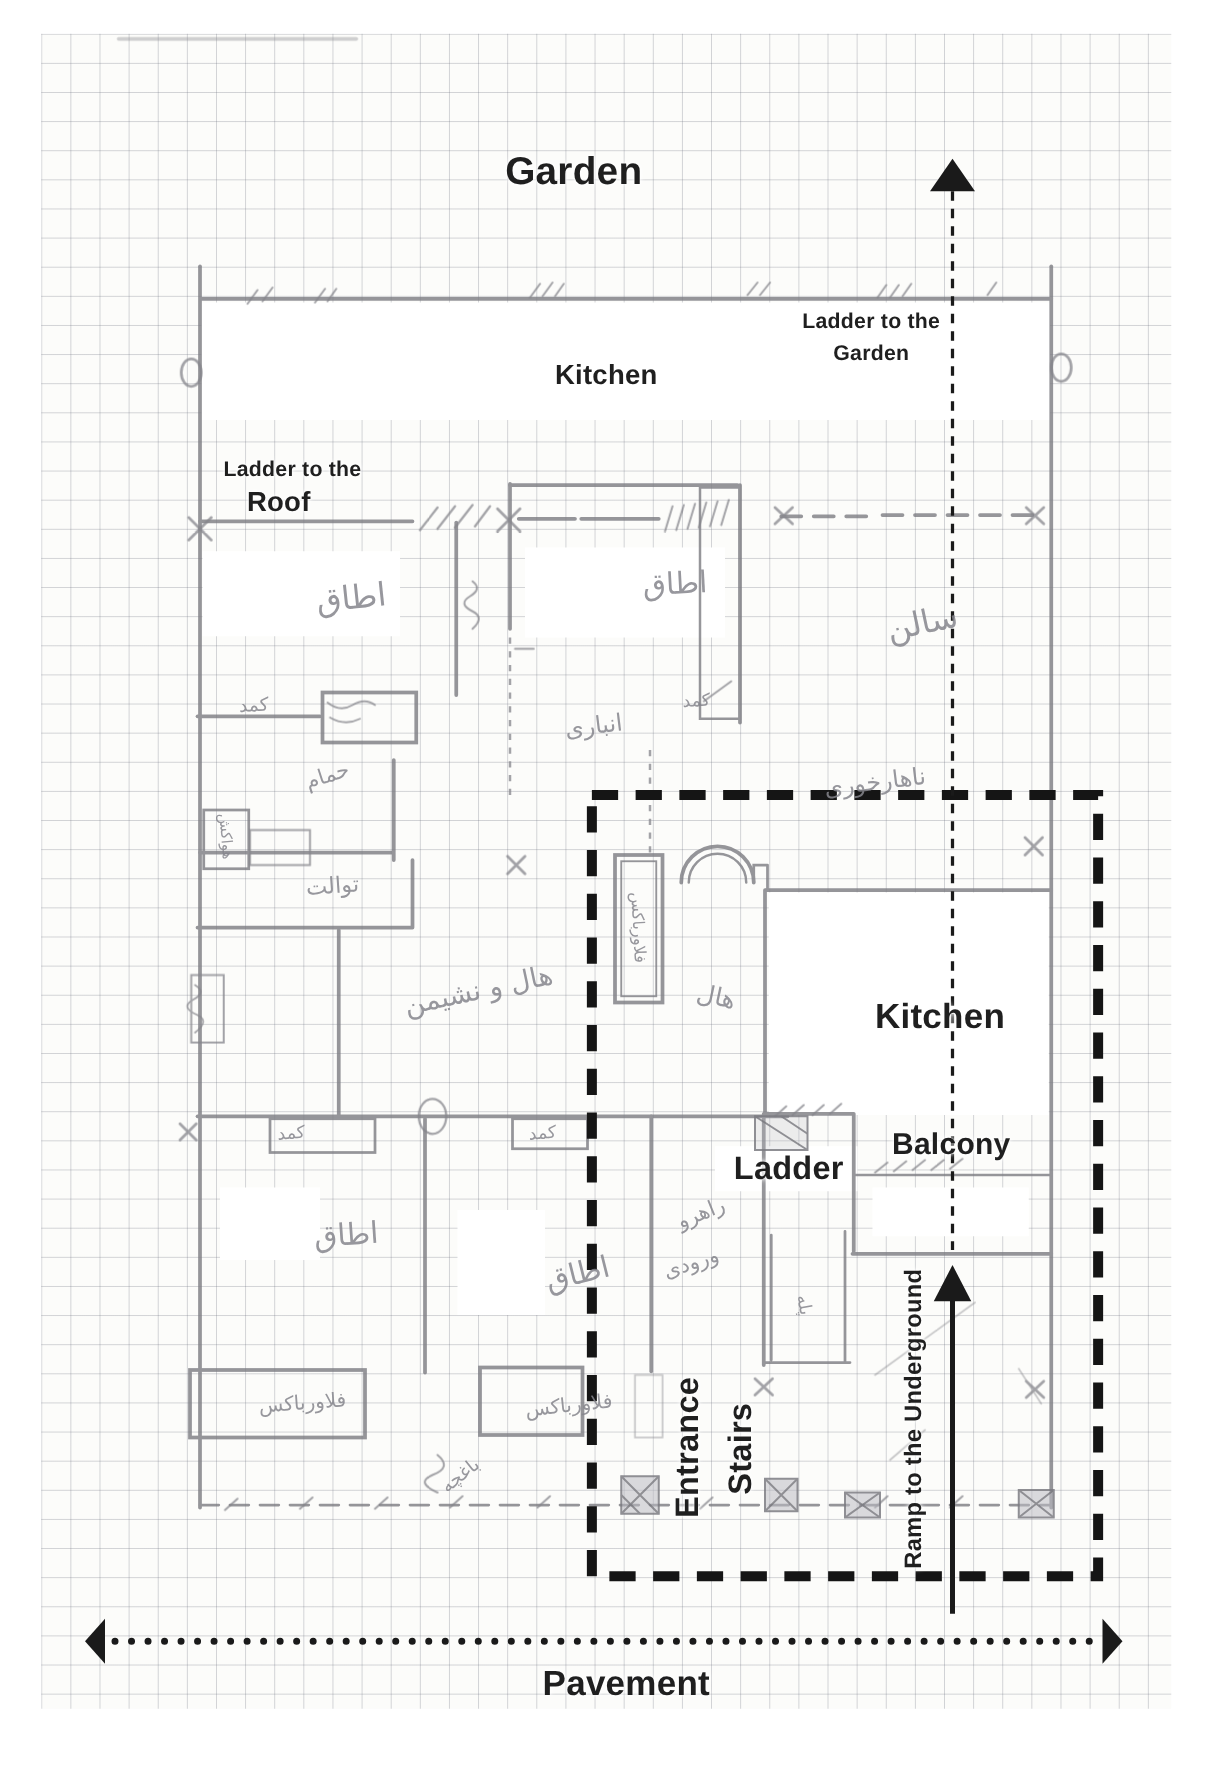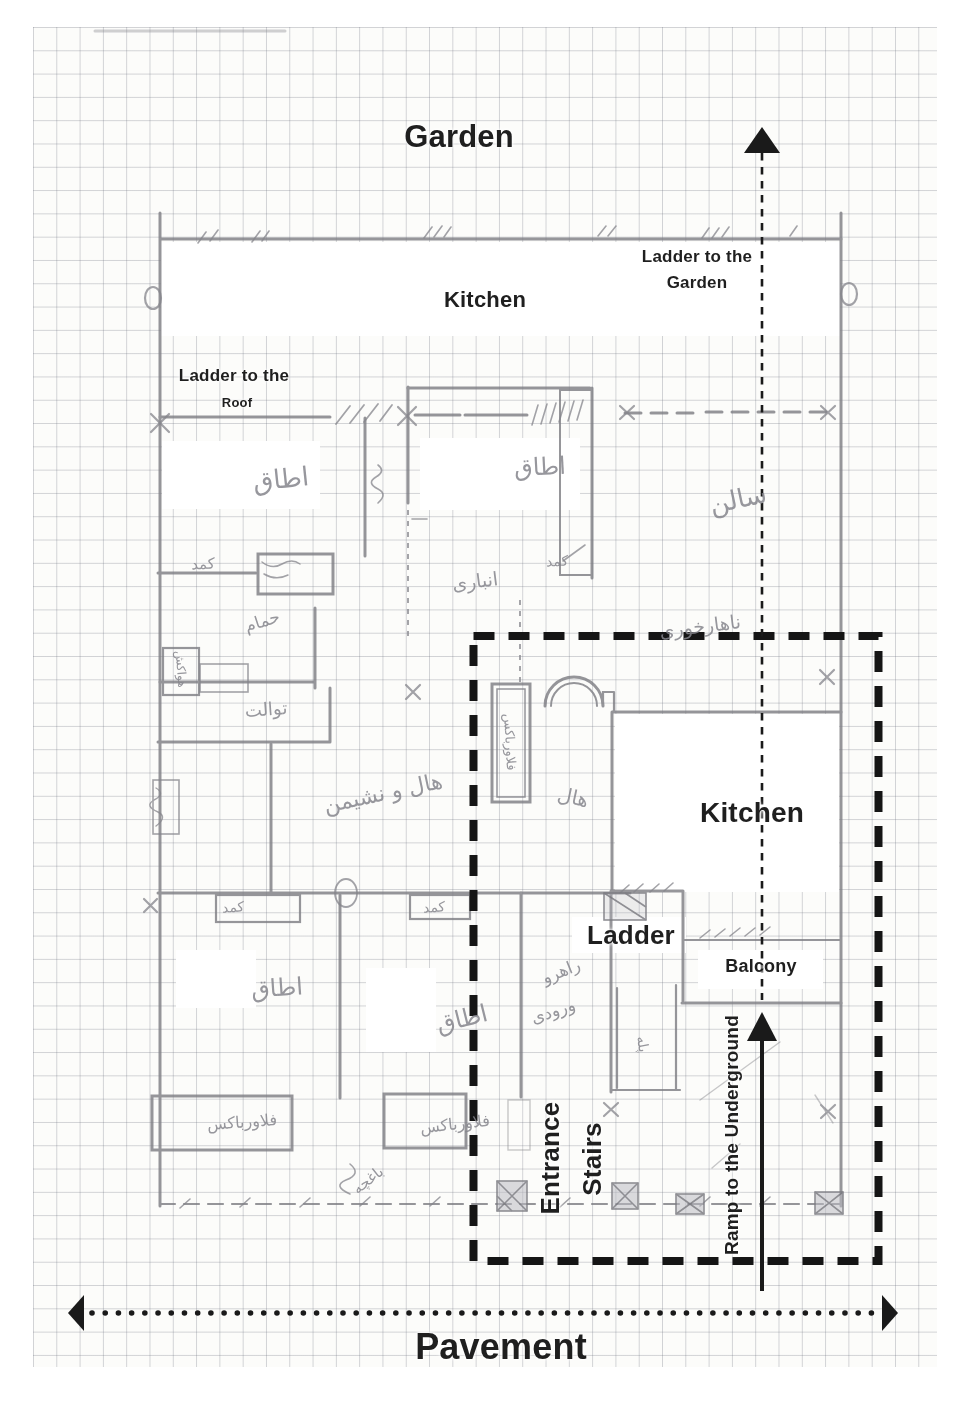--- a/index.html
+++ b/index.html
@@ -154,28 +154,28 @@
       <polygon points="68,1313 84,1295 84,1331" fill="#1a1a1a"></polygon>
       <polygon points="898,1313 882,1295 882,1331" fill="#1a1a1a"></polygon>
     </g>
   </svg>
 
   <div class="en" style="left:459px;top:137px;font-size:31px">Garden</div>
   <div class="en" style="left:485px;top:300px;font-size:22px">Kitchen</div>
   <div class="en" style="left:697px;top:257px;font-size:17px">Ladder to the</div>
   <div class="en" style="left:697px;top:283px;font-size:17px">Garden</div>
   <div class="en" style="left:234px;top:376px;font-size:17px">Ladder to the</div>
-  <div class="en" style="left:237px;top:402px;font-size:13px">Roof</div>
+  <div class="en" style="left:223px;top:402px;font-size:22px">Roof</div>
   <div class="en" style="left:752px;top:813px;font-size:28px">Kitchen</div>
   <div class="en" style="left:631px;top:935px;font-size:26px">Ladder</div>
-  <div class="en" style="left:761px;top:966px;font-size:18px">Balcony</div>
+  <div class="en" style="left:761px;top:916px;font-size:24px">Balcony</div>
   <div class="en rot" style="left:550px;top:1158px;font-size:26px">Entrance</div>
   <div class="en rot" style="left:592px;top:1159px;font-size:26px">Stairs</div>
   <div class="en rot" style="left:732px;top:1135px;font-size:19px">Ramp to the Underground</div>
-  <div class="en" style="left:501px;top:1347px;font-size:36px">Pavement</div>
+  <div class="en" style="left:501px;top:1347px;font-size:28px">Pavement</div>
 
   <div class="fa" style="--x:281px;--y:479px;--r:-6deg;--s:26px">اطاق</div>
   <div class="fa" style="--x:540px;--y:467px;--r:-3deg;--s:24px">اطاق</div>
   <div class="fa" style="--x:738px;--y:499px;--r:-12deg;--s:26px">سالن</div>
   <div class="fa" style="--x:203px;--y:564px;--r:-3deg;--s:15px">کمد</div>
   <div class="fa" style="--x:557px;--y:561px;--r:-3deg;--s:14px">کمد</div>
   <div class="fa" style="--x:475px;--y:581px;--r:-7deg;--s:19px">انباری</div>
   <div class="fa" style="--x:262px;--y:621px;--r:-18deg;--s:17px">حمام</div>
   <div class="fa" style="--x:181px;--y:669px;--r:85deg;--s:12px">هواکش</div>
   <div class="fa" style="--x:266px;--y:709px;--r:-4deg;--s:18px">توالت</div>

